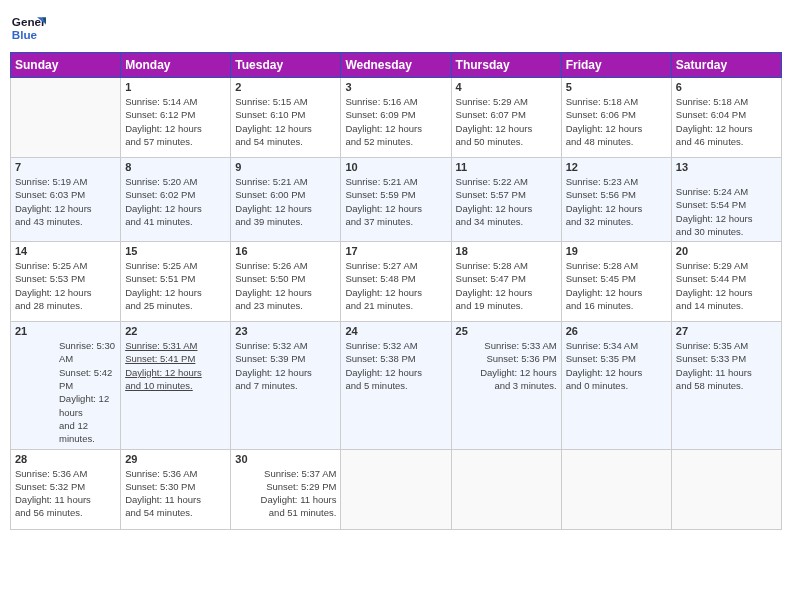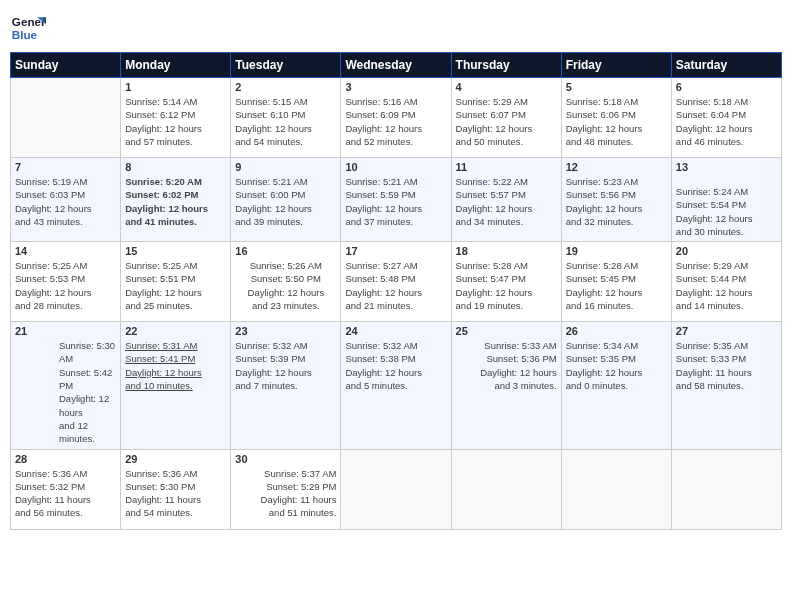--- a/index.html
+++ b/index.html
@@ -36,21 +36,21 @@
     .location-title {
       font-size: 13px;
       color: #555;
     }
     table {
       width: 100%;
       border-collapse: collapse;
       table-layout: fixed;
     }
     thead th {
-      background-color: #0f172a;
+      background-color: #a21caf;
       color: #fff;
       font-size: 12px;
       font-weight: bold;
       padding: 5px 4px;
       text-align: left;
       border: 1px solid #2255bb;
     }
     tbody td {
       border: 1px solid #ccc;
       vertical-align: top;
@@ -158,21 +158,21 @@
       <tr>
         <td>
           <div class="day-number">7</div>
           <div class="day-detail" style="white-space: pre-line;">Sunrise: 5:19 AM
 Sunset: 6:03 PM
 Daylight: 12 hours
 and 43 minutes.</div>
         </td>
         <td>
           <div class="day-number">8</div>
-          <div class="day-detail" style="white-space: pre-line; font-weight: bold;">Sunrise: 5:20 AM
+          <div class="day-detail" style="white-space: pre-line;">Sunrise: 5:20 AM
 Sunset: 6:02 PM
 Daylight: 12 hours
 and 41 minutes.</div>
         </td>
         <td>
           <div class="day-number">9</div>
           <div class="day-detail" style="white-space: pre-line;">Sunrise: 5:21 AM
 Sunset: 6:00 PM
 Daylight: 12 hours
 and 39 minutes.</div>
@@ -216,21 +216,21 @@
         </td>
         <td>
           <div class="day-number">15</div>
           <div class="day-detail" style="white-space: pre-line;">Sunrise: 5:25 AM
 Sunset: 5:51 PM
 Daylight: 12 hours
 and 25 minutes.</div>
         </td>
         <td>
           <div class="day-number">16</div>
-          <div class="day-detail" style="white-space: pre-line; text-align: center;">Sunrise: 5:26 AM
+          <div class="day-detail" style="white-space: pre-line;">Sunrise: 5:26 AM
 Sunset: 5:50 PM
 Daylight: 12 hours
 and 23 minutes.</div>
         </td>
         <td>
           <div class="day-number">17</div>
           <div class="day-detail" style="white-space: pre-line;">Sunrise: 5:27 AM
 Sunset: 5:48 PM
 Daylight: 12 hours
 and 21 minutes.</div>

